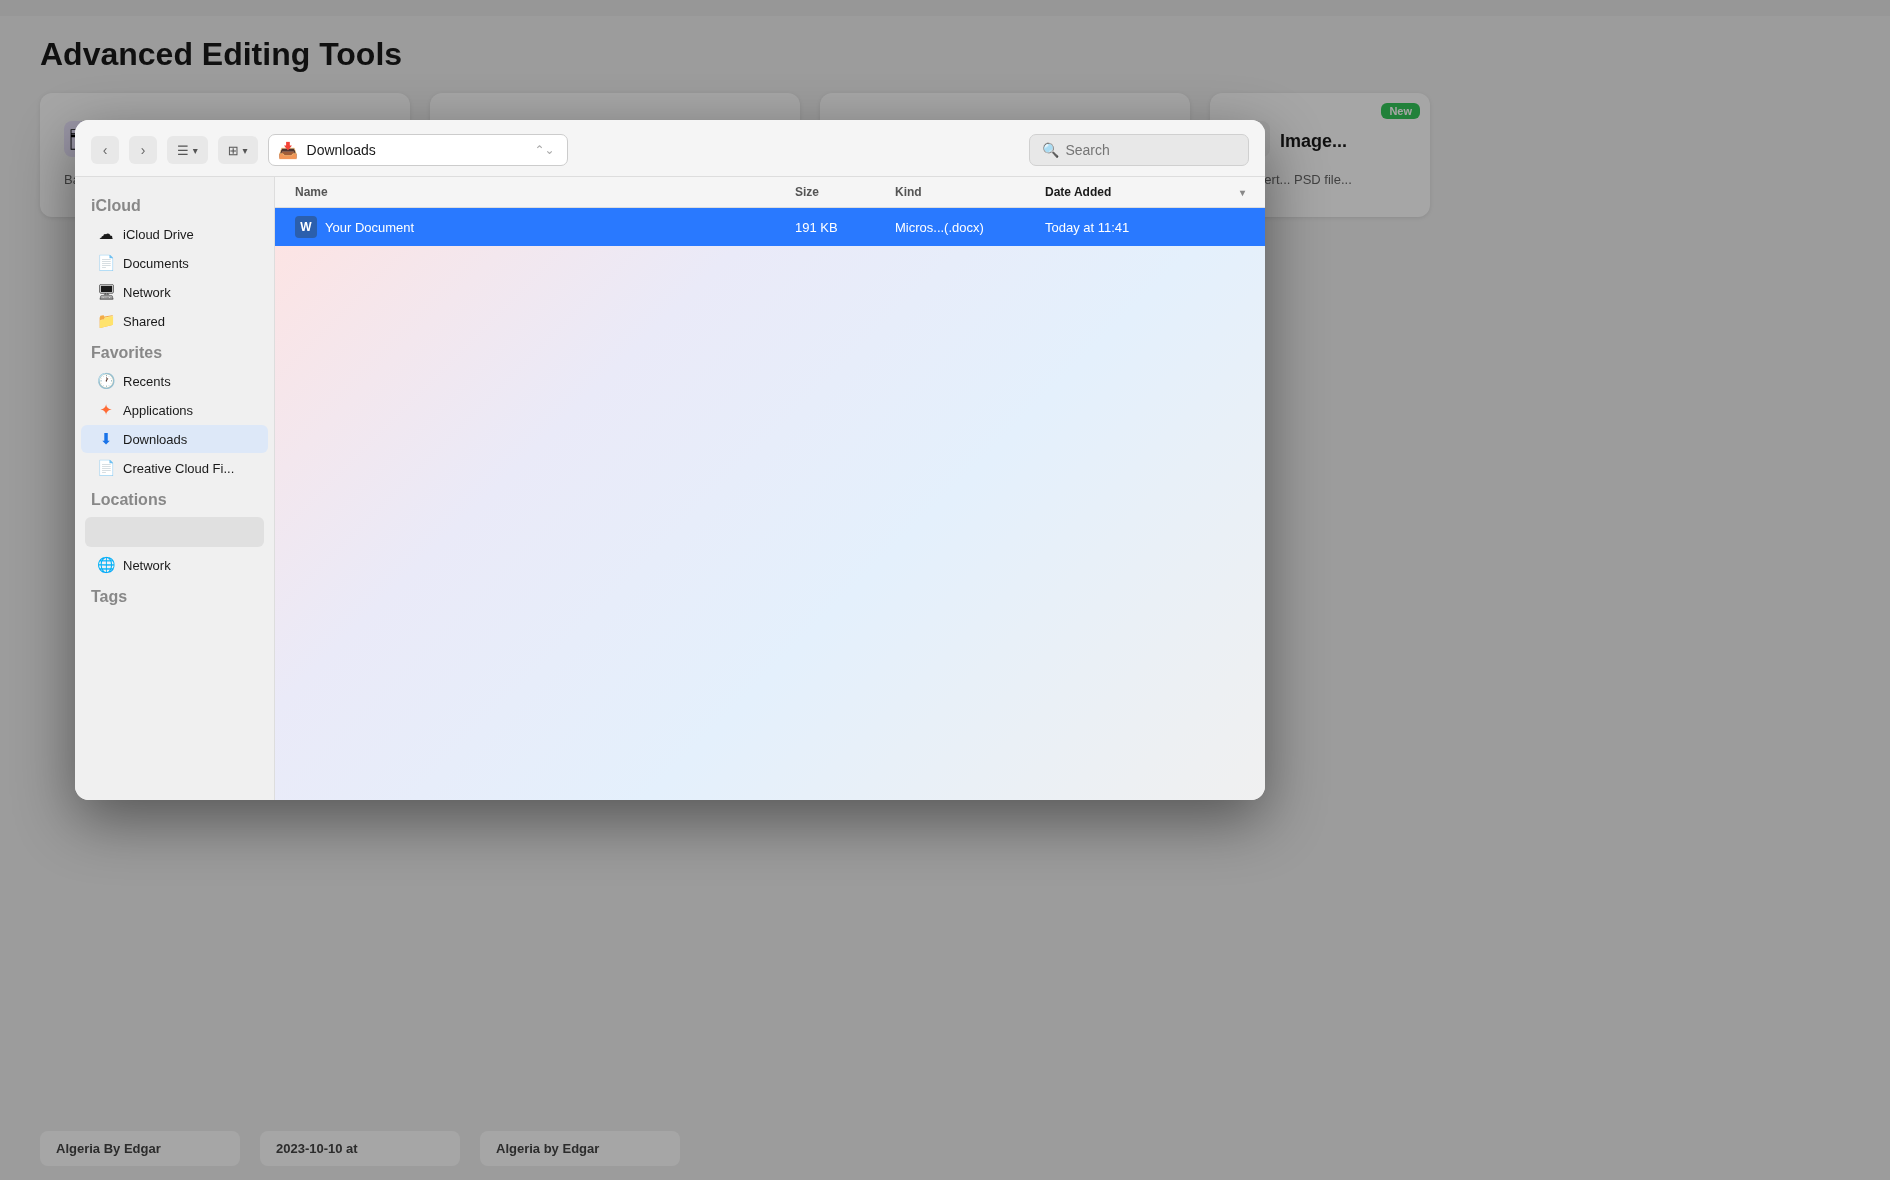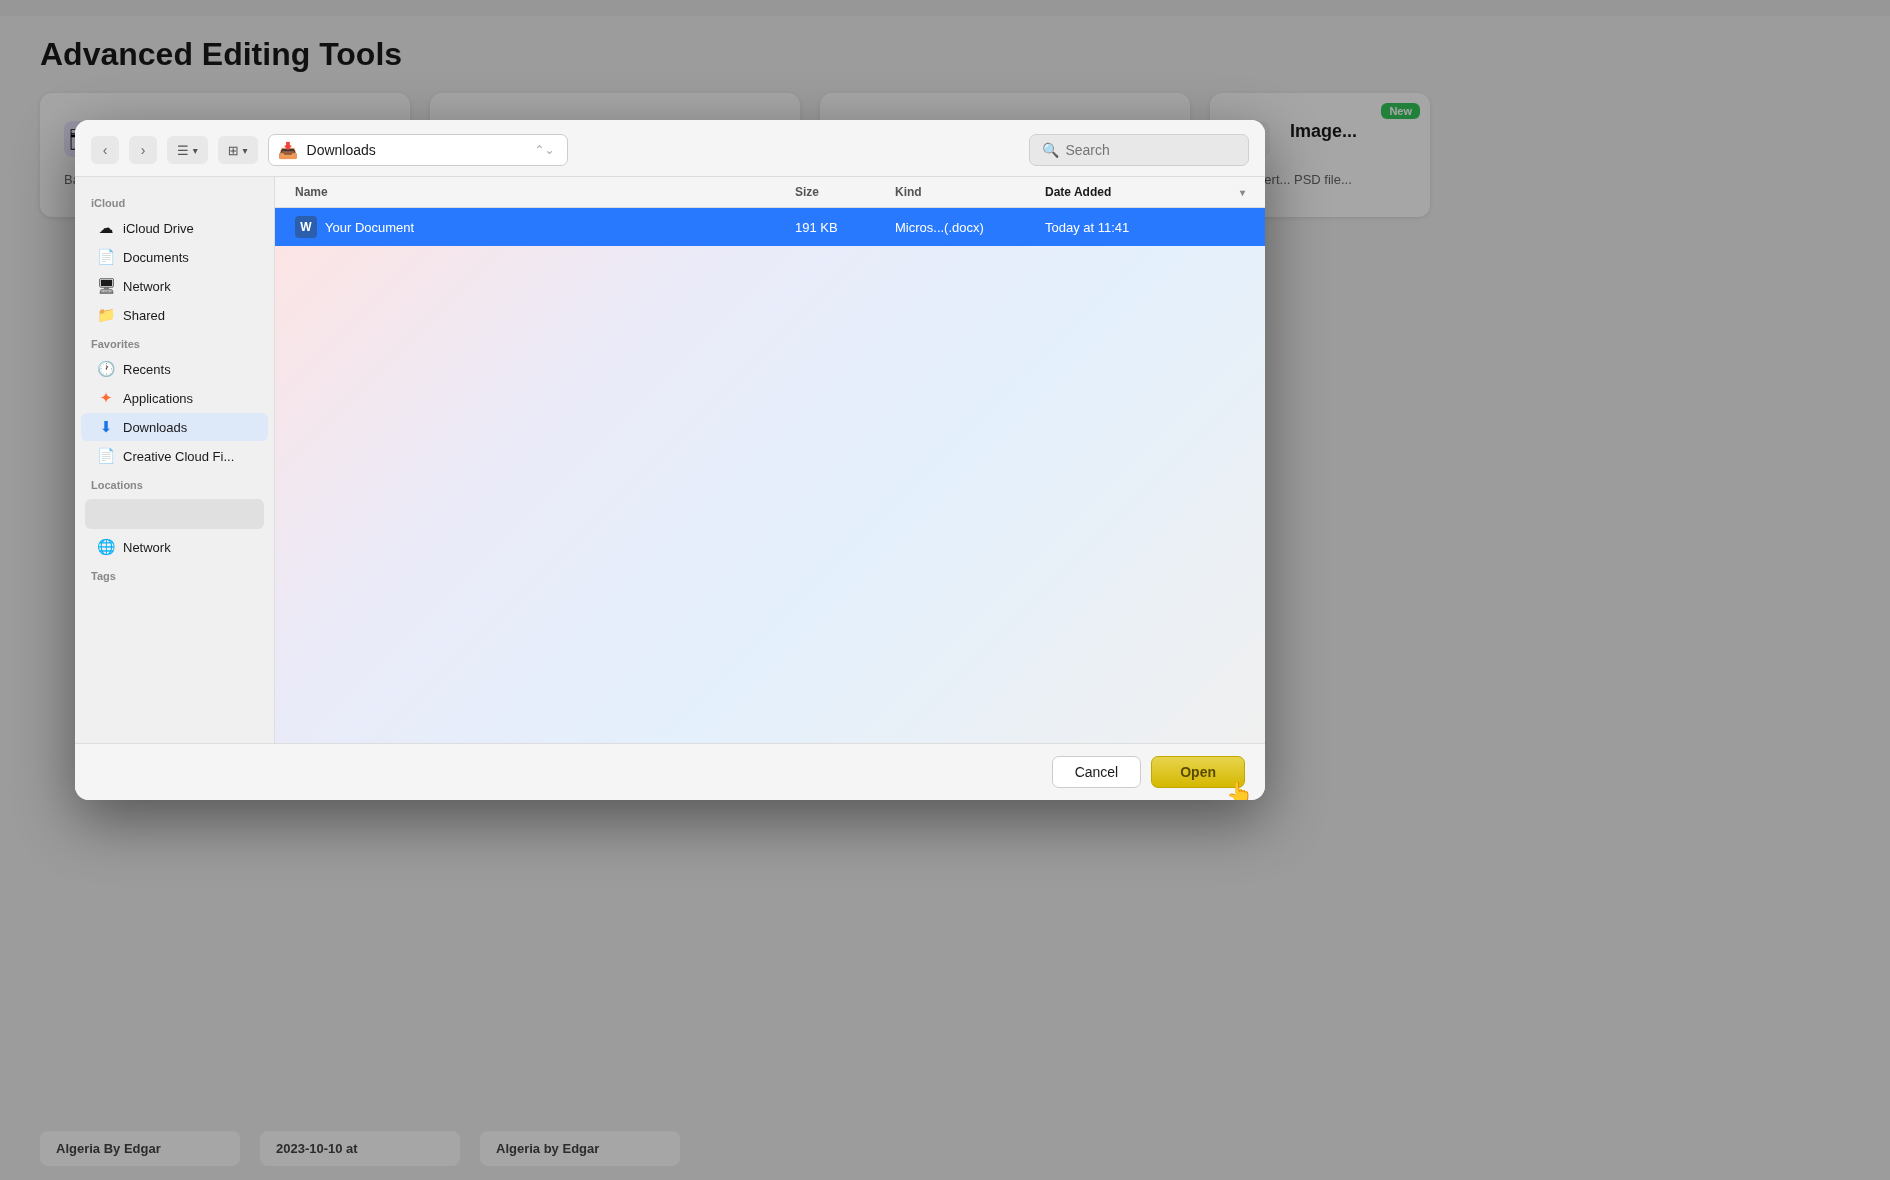--- a/index.html
+++ b/index.html
@@ -75,21 +75,22 @@
       background: #34c759;
       color: #fff;
       font-size: 11px;
       font-weight: 700;
       padding: 2px 8px;
       border-radius: 6px;
     }
 
     .card-header-row {
       display: flex;
-      gap: 20px;
+      align-items: center;
+      gap: 10px;
       margin-bottom: 6px;
     }
 
     .bottom-row {
       display: flex;
       padding: 10px 40px;
       gap: 20px;
       font-weight: bold;
     }
 
@@ -219,21 +220,21 @@
     .sidebar {
       width: 200px;
       background: #f0f0f0;
       padding: 12px 0;
       overflow-y: auto;
       border-right: 1px solid #ddd;
       flex-shrink: 0;
     }
 
     .sidebar-section-label {
-      font-size: 11px;
+      font-size: 16px;
       font-weight: 700;
       color: #888;
       padding: 8px 16px 4px;
       text-transform: none;
       letter-spacing: 0;
     }
 
     .sidebar-item {
       display: flex;
       align-items: center;
@@ -554,20 +555,13 @@
         <span class="file-name">Your Document</span>
         <span class="file-size">191 KB</span>
         <span class="file-kind">Micros...(.docx)</span>
         <span class="file-date">Today at 11:41</span>
       </div>
 
       <div class="preview-area"></div>
     </div>
   </div>
 
-  <div class="dialog-footer">
-    <button class="btn-cancel">Cancel</button>
-    <button class="btn-open">
-      <span>Open</span>
-      <span class="cursor-indicator">👆</span>
-    </button>
-  </div>
 </div>
 
 </body></html>

